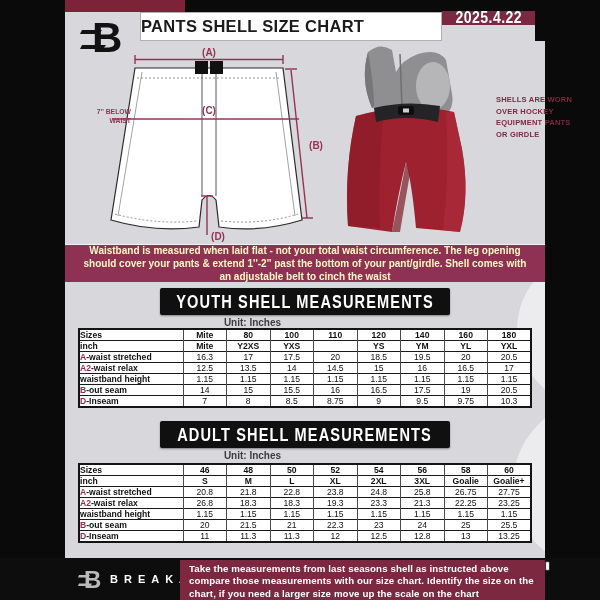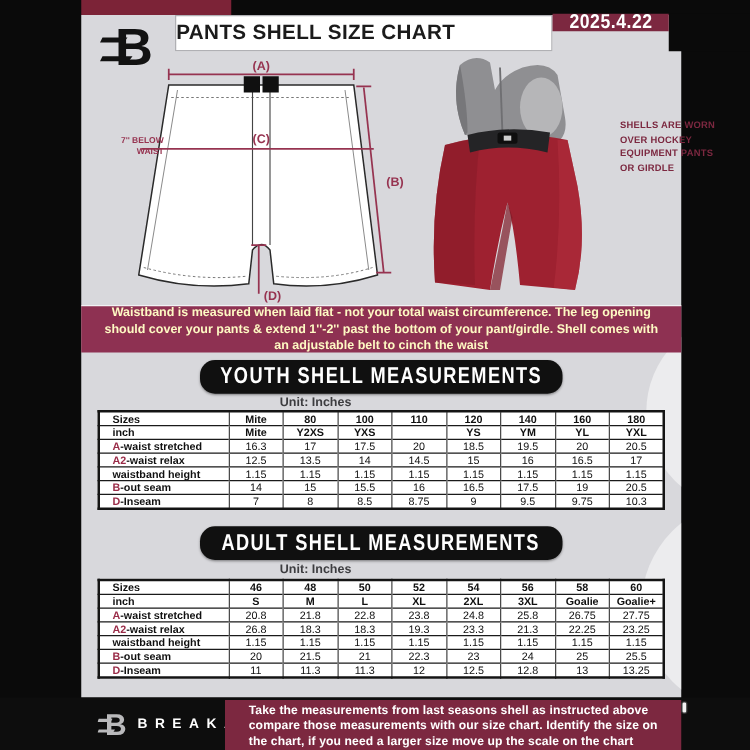--- a/index.html
+++ b/index.html
@@ -31,53 +31,53 @@
                font-size:7.5px; font-weight:700; line-height:1.55; letter-spacing:.2px;margin-left:48px; }
 
   
   .maroon-banner { position:absolute; left:65px; top:244px; width:480px; height:38px; background:#8e3152;
                    color:#fef9c3; display:flex; align-items:center; justify-content:center; text-align:center;
                    border-top:1px solid #f2f2f4; }
   .maroon-banner p { font-size:10px; font-weight:700; line-height:1.32; padding:0 14px; }
 
   
   .section-banner { position:absolute; left:160px; width:290px; height:27px; background:#101010;
-                    border-radius:12px; display:flex; align-items:center; justify-content:center;
+                    border-radius:2px; display:flex; align-items:center; justify-content:center;
                     box-shadow:0 1px 2px rgba(0,0,0,.4); }
   .section-banner span { color:#fff; font-weight:700; font-size:15.5px; letter-spacing:1.2px;
                          display:inline-block; transform:scale(.94,1.18); white-space:nowrap; }
   .banner-youth { top:288px; }
   .banner-adult { top:421px; }
   .unit-label { position:absolute; left:0; width:505px; text-align:center; font-size:10px;
                 font-weight:700; color:#3d3d40; }
   .unit-youth { top:317px; }
   .unit-adult { top:450px; }
 
   
   table.size-table { position:absolute; left:78px; width:452px; border-collapse:collapse;
                      table-layout:fixed; background:#fff; border:2px solid #141414; }
   .table-youth { top:328px; }
   .table-adult { top:463px; }
   table.size-table td { border-top:1.6px solid #1a1a1a; border-left:1px solid #4a4a4a;
                         height:10.8px; font-size:8.6px; color:#101010; text-align:center;
                         vertical-align:middle; padding:0; overflow:hidden; white-space:nowrap; }
-  table.size-table td.lbl { text-align:left; padding-left:10px; font-weight:700; }
+  table.size-table td.lbl { text-align:left; font-weight:700; }
   table.size-table td.val { font-weight:400; }
   table.size-table td.val.hdr { font-weight:700; }
   table.size-table col.c-label { width:104px; }
   table.size-table col.c-data { width:43.5px; }
   .pfx { color:#9a2c48; font-weight:700; }
 
   
   .footer { position:absolute; left:0; top:558px; width:600px; height:42px; background:#0d0d0d; }
   .logo-footer { position:absolute; left:78px; top:8px; width:24px; height:27px; }
   .brand-text { position:absolute; left:110px; top:15px; color:#fff; font-size:11px; font-weight:700;
                 letter-spacing:6px; }
   .footer-note { position:absolute; left:180px; top:2px; width:365px; height:40px; background:#7c2840;
-                 color:#fff; padding:3px 8px 0 19px; }
+                 color:#fff; padding:3px 8px 0 9px; }
   .footer-note p { font-size:9.7px; font-weight:700; line-height:1.28; letter-spacing:.1px; }
   .pin-dot { position:absolute; left:545px; top:3px; width:5px; height:10px; background:#f2f2f2;
              border-radius:2px; border:1px solid #333; }
 
   text { font-family:"Liberation Sans", sans-serif; }
   .dim-label { fill:#963350; font-weight:700; font-size:10px; }
   .dim-small { fill:#963350; font-weight:700; font-size:6.8px; }
 </style>
 </head>
 <body>

